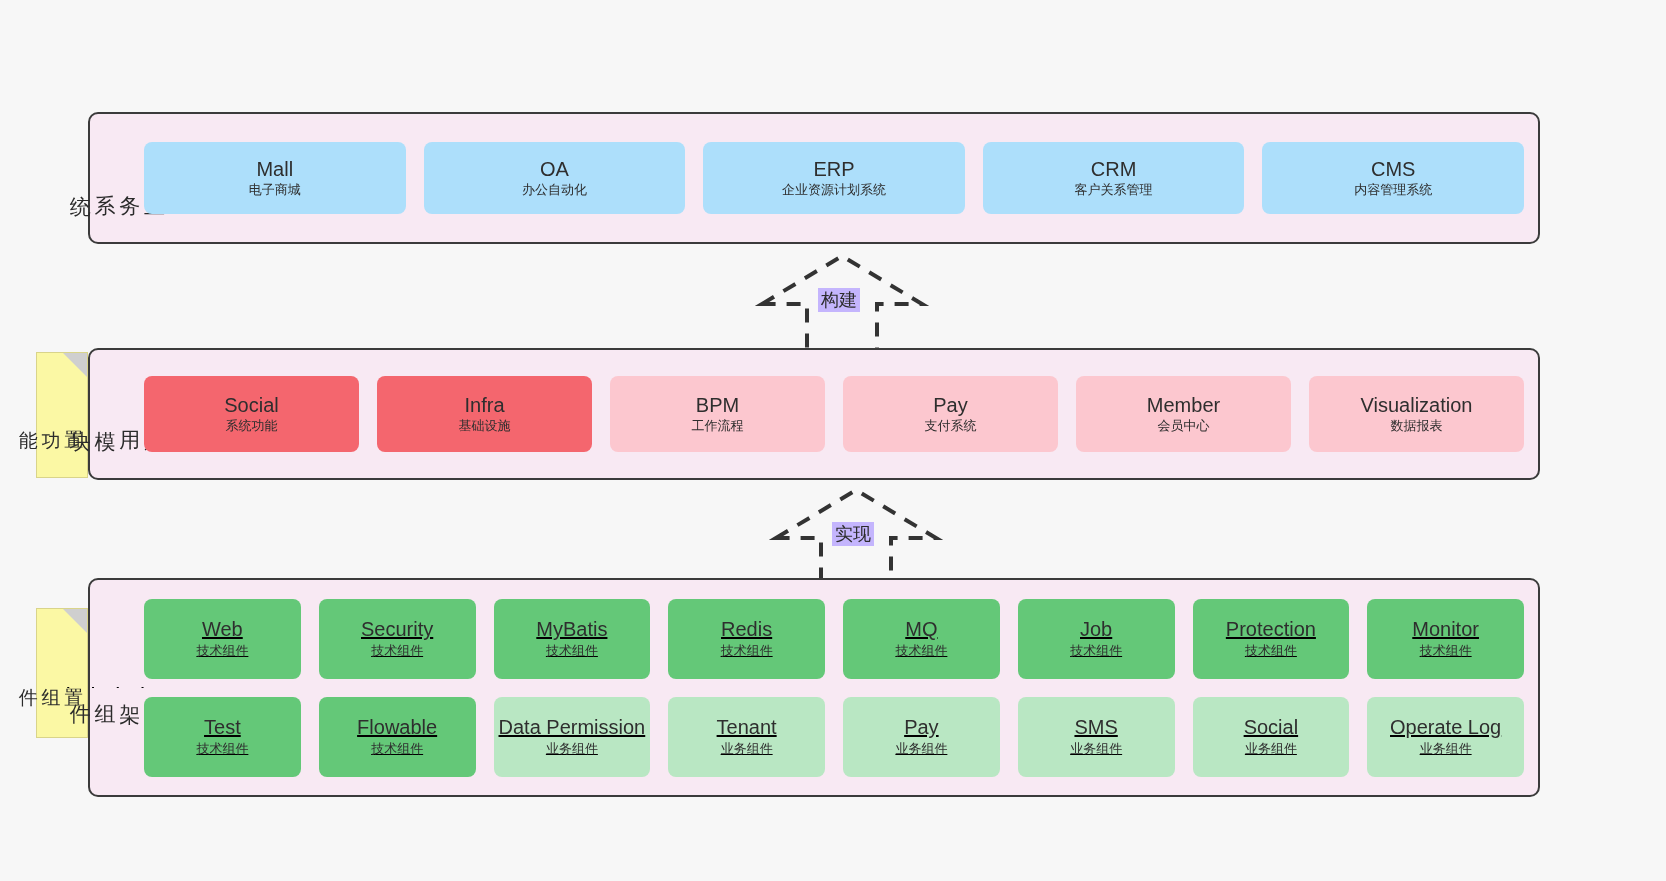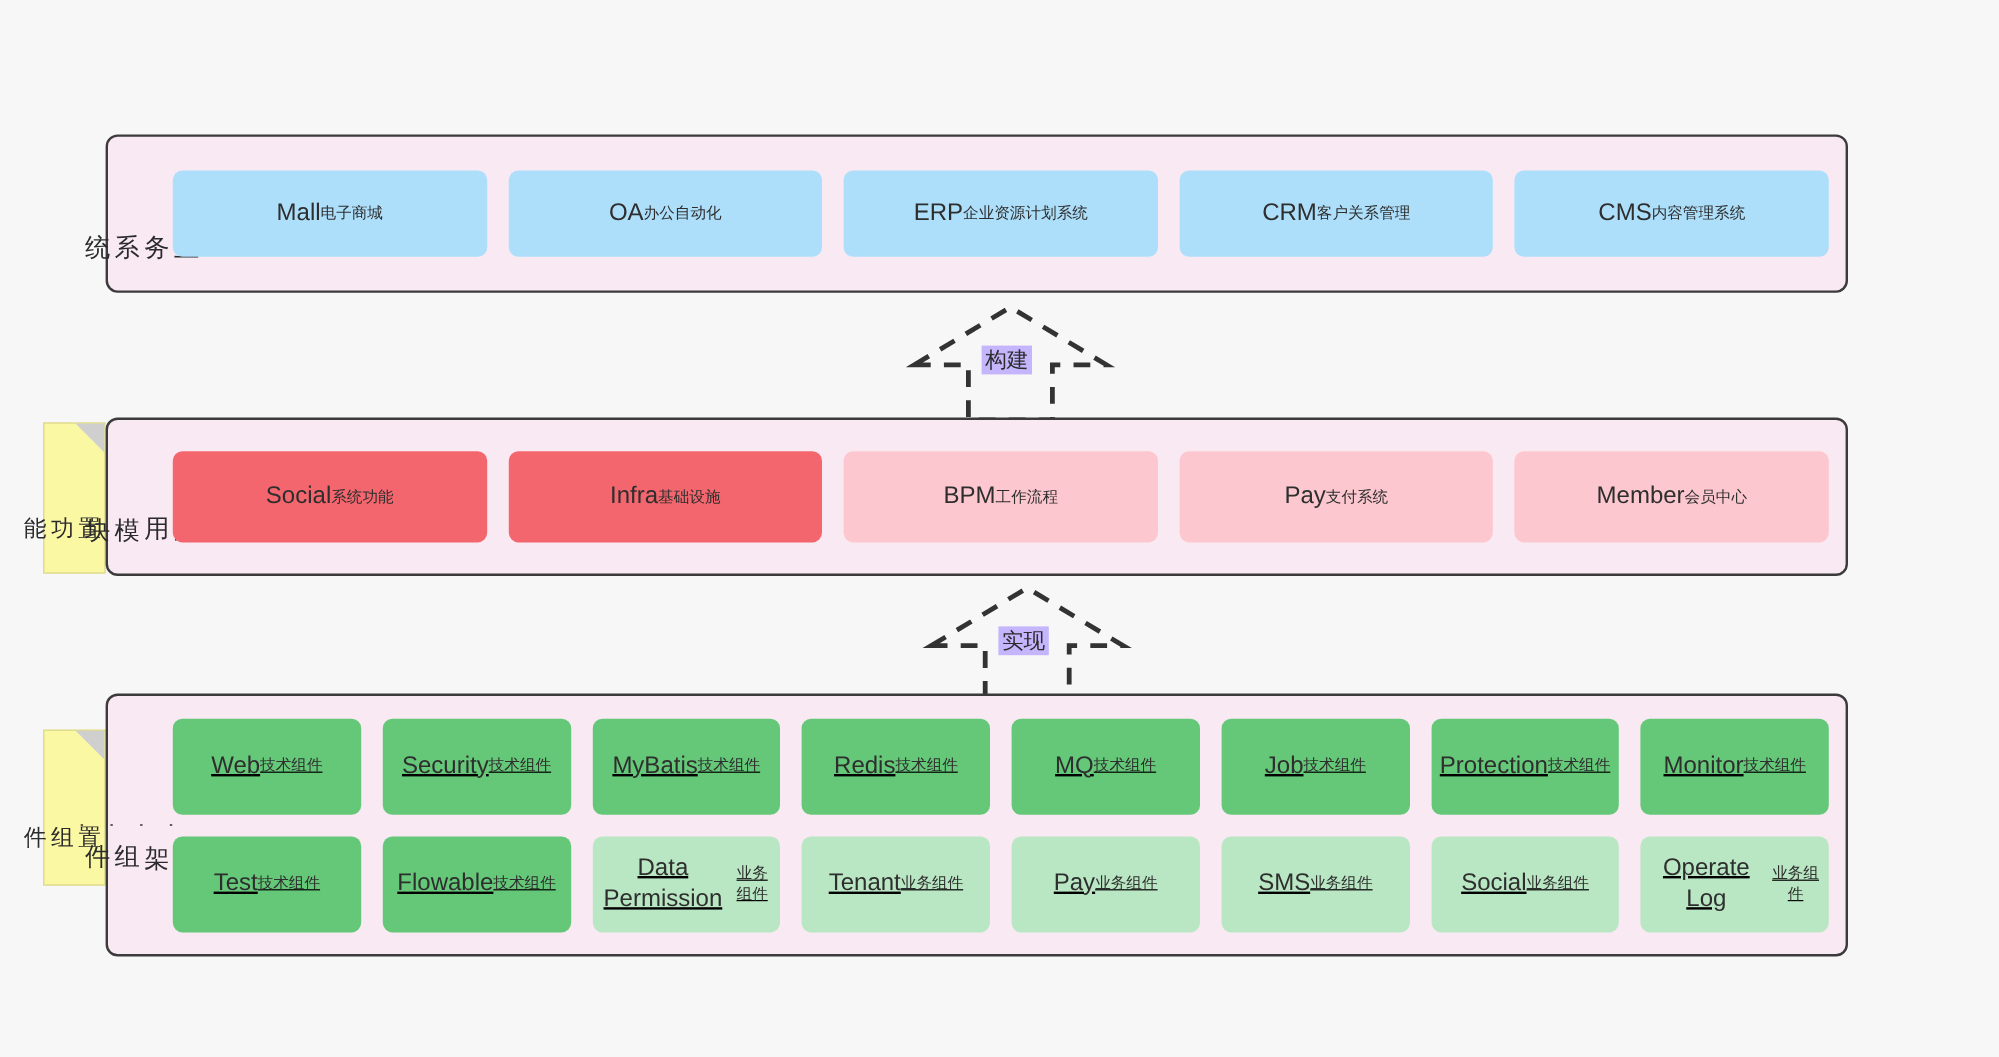--- a/index.html
+++ b/index.html
@@ -50,21 +50,21 @@
     display: flex;
     gap: 18px;
     align-items: stretch;
   }
   .row + .row { margin-top: 18px; }
 
   .cell {
     flex: 1 1 0;
     border-radius: 8px;
     display: flex;
-    flex-direction: row;
+    flex-direction: column;
     align-items: center;
     justify-content: center;
     text-align: center;
     color: #2e2e2e;
     line-height: 1.28;
     padding: 6px 4px;
   }
   .cell .t1 { font-size: 20px; }
   .cell .t2 { font-size: 13px; }
 
@@ -199,20 +199,24 @@
           <span class="t2">工作流程</span>
         </div>
         <div class="cell c-pink">
           <span class="t1">Pay</span>
           <span class="t2">支付系统</span>
         </div>
         <div class="cell c-pink">
           <span class="t1">Member</span>
           <span class="t2">会员中心</span>
         </div>
+        <div class="cell c-pink">
+          <span class="t1">Visualization</span>
+          <span class="t2">数据报表</span>
+        </div>
       </div>
     </div>
   </div>
 
   <div class="uml-arrow" id="arrow-impl">
     <svg width="180" height="100" viewBox="0 0 180 100">
       <path d="M 10 52 L 90 4 L 170 52 L 125 52 L 125 98 L 55 98 L 55 52 Z" fill="none" stroke="#333333" stroke-width="4" stroke-dasharray="14,11" stroke-linejoin="miter"></path>
     </svg>
     <span class="uml-label">实现</span>
   </div>

